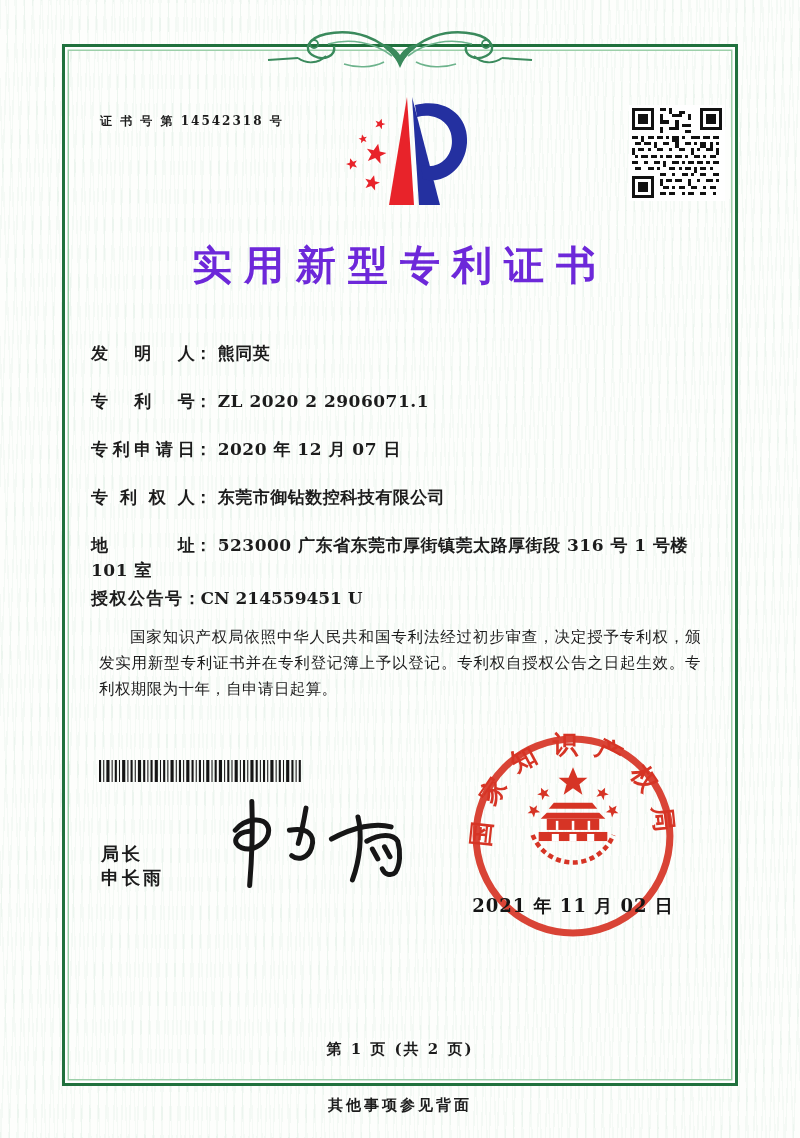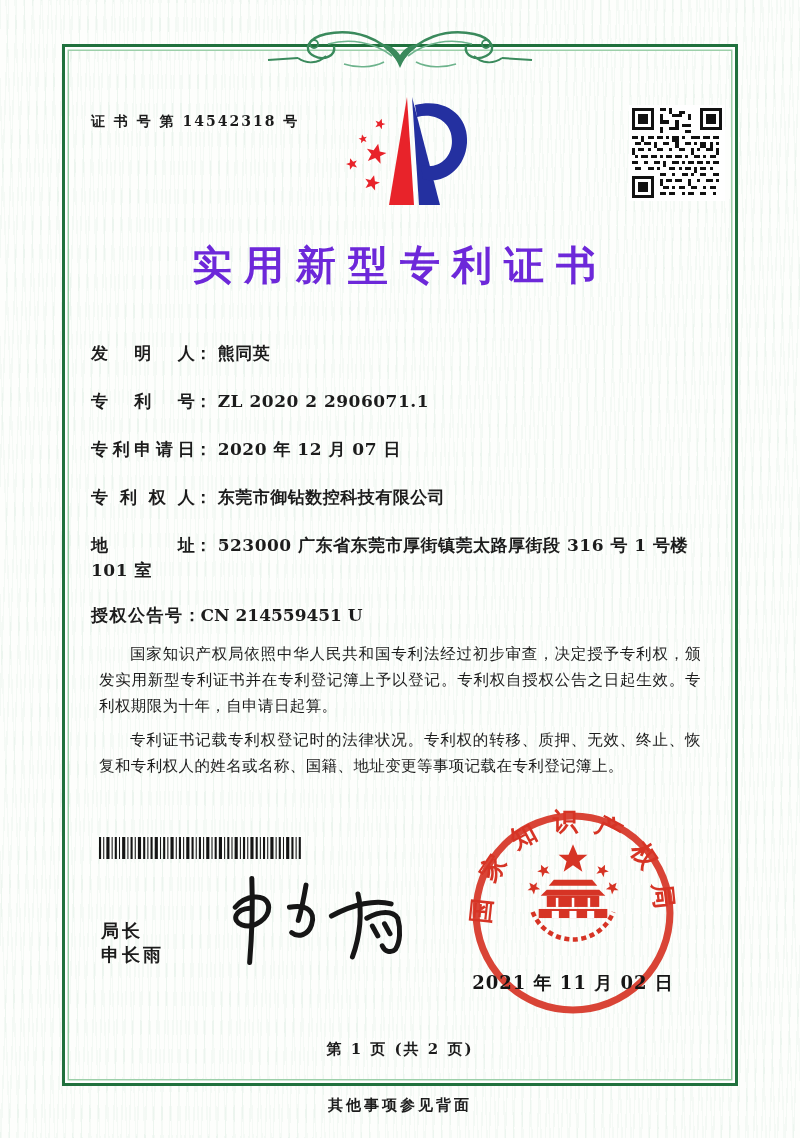--- a/index.html
+++ b/index.html
@@ -14,31 +14,31 @@
       repeating-linear-gradient(92deg, rgba(96,170,128,.06) 0 1.5px, transparent 1.5px 8px),
       repeating-linear-gradient(88deg, rgba(96,170,128,.05) 0 1.5px, transparent 1.5px 9px);
   }
   .frame{
     position:absolute;left:62px;top:44px;width:676px;height:1042px;box-sizing:border-box;
     border:3px solid #20713d;
     box-shadow:inset 0 0 0 2.5px #ffffff, inset 0 0 0 4px #9ccfa9;
     background:transparent;
   }
   .ornament{position:absolute;top:-27px;left:50%;transform:translateX(-50%);pointer-events:none;}
-  .cert-no{position:absolute;left:26px;top:66px;font-size:14px;letter-spacing:2px;font-weight:600;}
+  .cert-no{position:absolute;left:35px;top:66px;font-size:12px;letter-spacing:2px;font-weight:600;}
   .logo{position:absolute;left:50%;transform:translateX(-50%);top:44px;}
   .qr{position:absolute;right:10px;top:58px;background:#fff;}
   .title{
     margin:192px 0 0 0;text-align:center;font-size:40px;font-weight:700;
     letter-spacing:12px;line-height:52px;color:#6d28d9;
   }
   .content{padding:0 26px;position:relative;}
   .fields{margin-top:50px;}
   .frow{font-size:17px;font-weight:600;line-height:25px;margin-bottom:23px;}
-  .frow.addr{margin-bottom:20px;}
+  .frow.addr{margin-bottom:3px;}
   .flabel{display:inline-block;width:6.1em;text-align:justify;text-align-last:justify;vertical-align:top;}
   .fcolon{display:inline-block;margin-right:6px;}
   .fvalue{letter-spacing:.5px;}
   .grant-row{display:flex;font-size:17px;font-weight:600;line-height:25px;margin-top:0;}
   .grant-left{width:292px;flex:none;}
   .grant-right{flex:1;}
   .glabel{letter-spacing:1.5px;}
   .paras{margin-top:13px;font-size:15.5px;line-height:26px;text-align:justify;letter-spacing:.4px;}
   .paras p{margin:8px;text-indent:2em;}
   .sign-area{position:relative;height:226px;margin-top:44px;}
@@ -134,21 +134,20 @@
       </div>
 
       <div class="grant-row">
         <div class="grant-right">
           <span class="glabel">授权公告号</span><span>：</span><span>CN 214559451 U</span>
         </div>
       </div>
 
       <div class="paras">
         <p>国家知识产权局依照中华人民共和国专利法经过初步审查，决定授予专利权，颁发实用新型专利证书并在专利登记簿上予以登记。专利权自授权公告之日起生效。专利权期限为十年，自申请日起算。</p>
-        <p>专利证书记载专利权登记时的法律状况。专利权的转移、质押、无效、终止、恢复和专利权人的姓名或名称、国籍、地址变更等事项记载在专利登记簿上。</p>
       </div>
 
       <div class="sign-area">
 
         <svg class="barcode" width="205" height="22" viewBox="0 0 195 22" preserveAspectRatio="none">
           <path fill="#151515" d="M0,0h2v22h-2z M4,0h1v22h-1z M7,0h3v22h-3z M12,0h1v22h-1z M15,0h2v22h-2z M19,0h1v22h-1z M22,0h3v22h-3z M27,0h1v22h-1z M30,0h2v22h-2z M34,0h1v22h-1z M37,0h3v22h-3z M42,0h2v22h-2z M46,0h1v22h-1z M49,0h2v22h-2z M53,0h3v22h-3z M58,0h1v22h-1z M61,0h2v22h-2z M65,0h1v22h-1z M68,0h3v22h-3z M73,0h1v22h-1z M76,0h2v22h-2z M80,0h1v22h-1z M83,0h3v22h-3z M88,0h2v22h-2z M92,0h1v22h-1z M95,0h2v22h-2z M99,0h1v22h-1z M102,0h3v22h-3z M107,0h1v22h-1z M110,0h2v22h-2z M114,0h3v22h-3z M119,0h1v22h-1z M122,0h2v22h-2z M126,0h1v22h-1z M129,0h3v22h-3z M134,0h1v22h-1z M137,0h2v22h-2z M141,0h1v22h-1z M144,0h3v22h-3z M149,0h2v22h-2z M153,0h1v22h-1z M156,0h2v22h-2z M160,0h1v22h-1z M163,0h3v22h-3z M168,0h1v22h-1z M171,0h2v22h-2z M175,0h1v22h-1z M178,0h3v22h-3z M183,0h2v22h-2z M187,0h1v22h-1z M190,0h2v22h-2z"></path>
         </svg>
 
         <div class="signer-title">局长</div>
         <div class="signer-name">申长雨</div>

